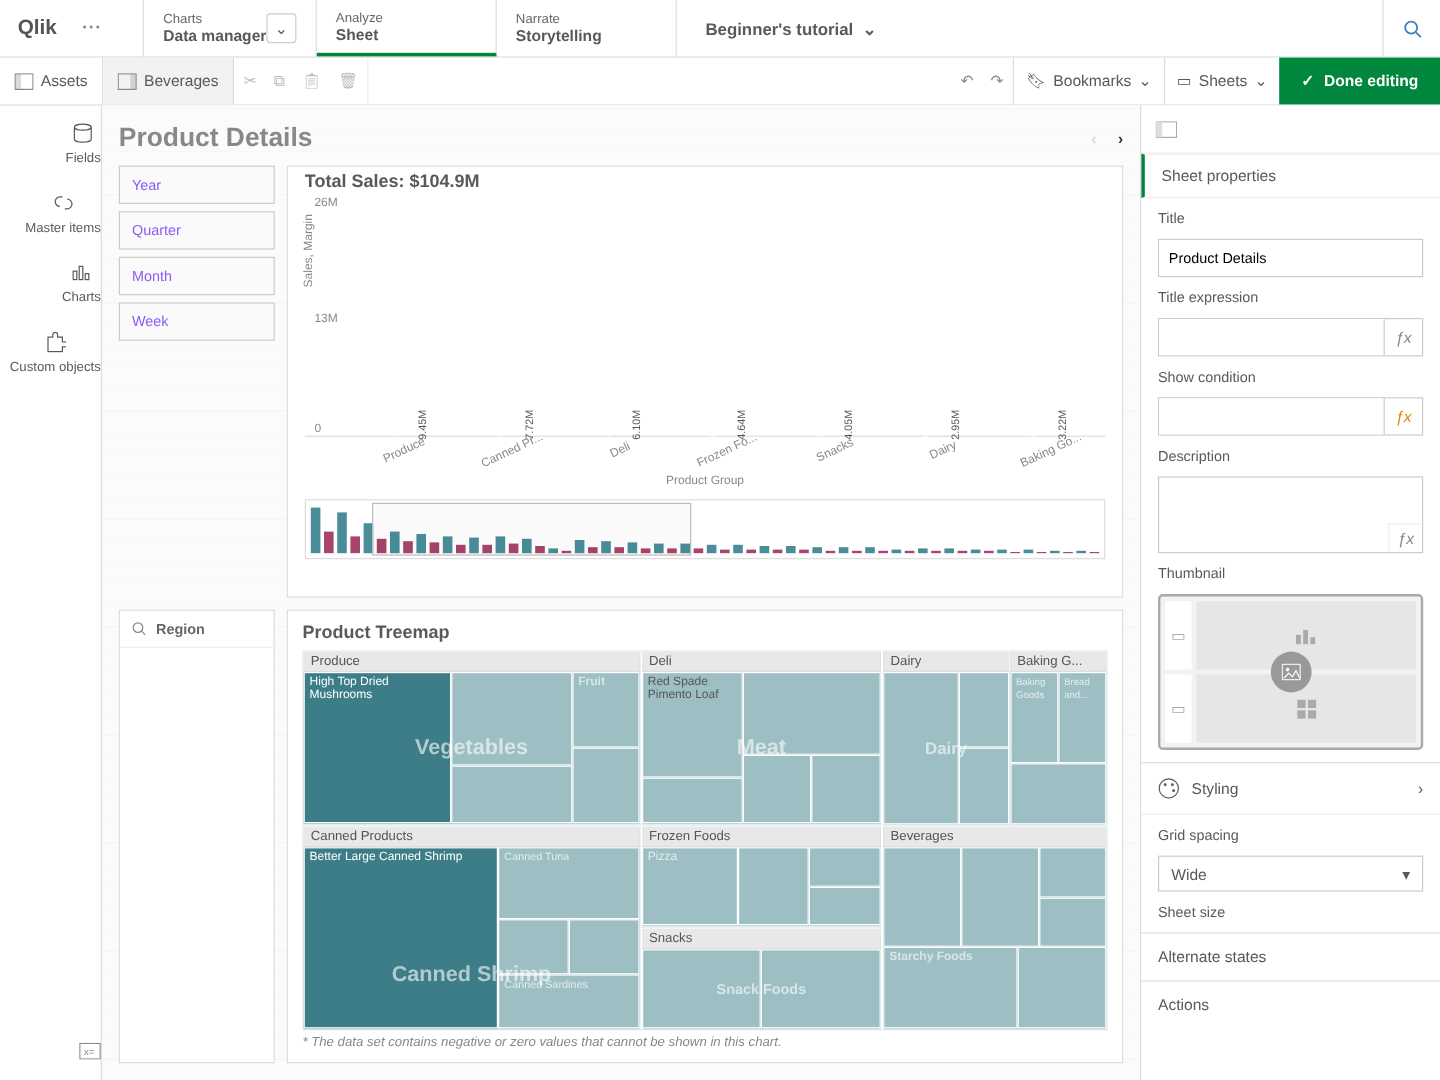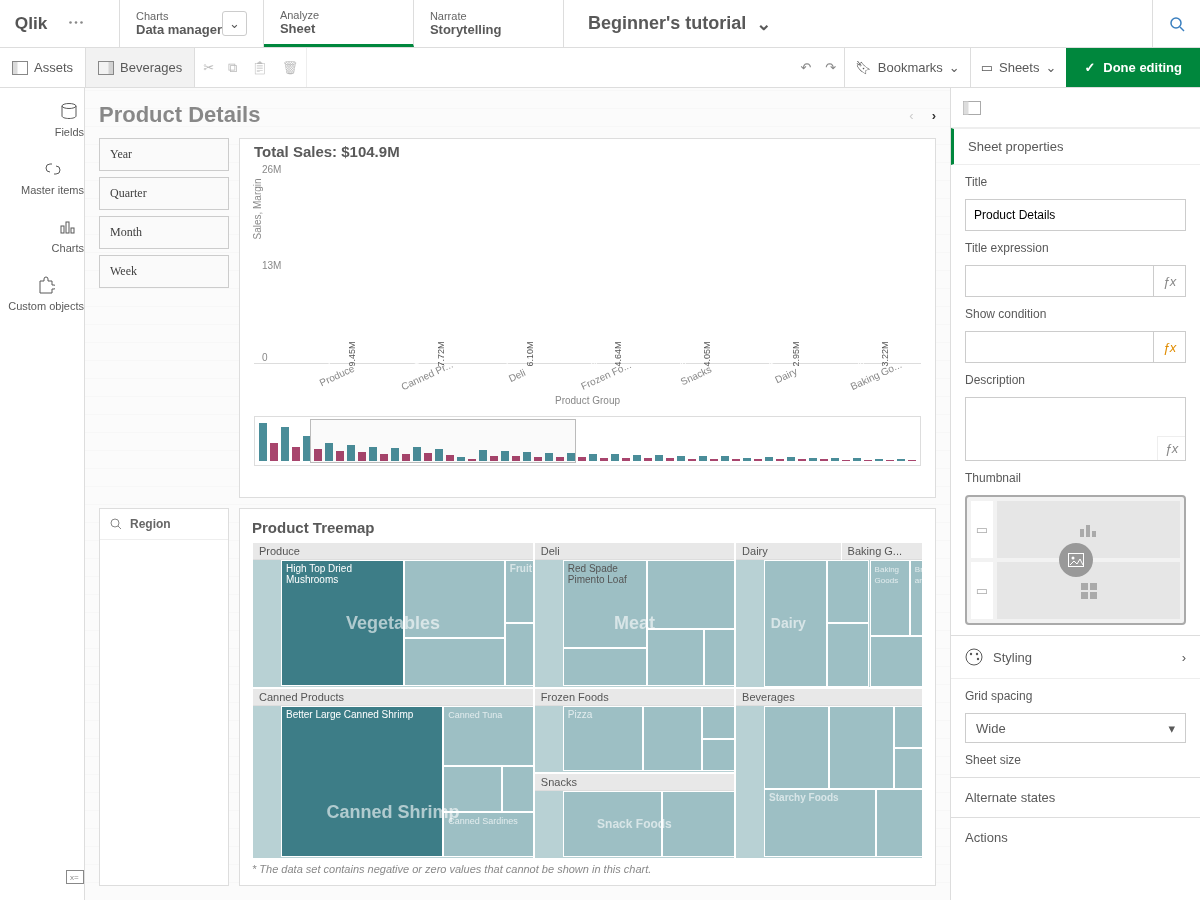--- a/index.html
+++ b/index.html
@@ -8,21 +8,21 @@
 
 .topnav { height: 48px; border-bottom: 1px solid #ddd; display: flex; align-items: stretch; }
 .logo-cell { width: 120px; display: flex; align-items: center; padding-left: 14px; border-right: 1px solid #ddd; }
 .logo-cell svg { height: 22px; }
 .nav-group { display: flex; align-items: center; border-right: 1px solid #ddd; padding: 6px 16px; min-width: 150px; }
 .nav-group.small { min-width: 120px; }
 .nav-group .nav-sub { font-size: 11px; color: #666; }
 .nav-group .nav-main { font-size: 13px; color: #595959; font-weight: 600; }
 .nav-group.active { border-bottom: 3px solid #00873d; }
 .nav-chevron { margin-left: auto; border:1px solid #ccc; border-radius:3px; padding:4px 6px; }
-.app-title-cell { display: flex; align-items: center; padding: 0 24px; flex: 1; font-weight:600; font-size:18px; color:#595959; }
+.app-title-cell { display: flex; align-items: center; padding: 0 24px; flex: 1; font-weight:600; font-size:14px; color:#595959; }
 .search-cell { width: 48px; display:flex; align-items:center; justify-content:center; border-left:1px solid #ddd; }
 
 
 .toolbar { height: 40px; border-bottom: 1px solid #ddd; display:flex; align-items:stretch; }
 .tool-tab { display:flex; align-items:center; padding:0 12px; gap:6px; border-right:1px solid #ddd; font-size:13px; color:#595959; }
 .tool-tab.active { background:#f2f2f2; }
 .tool-icons { display:flex; align-items:center; padding:0 8px; gap:14px; color:#bbb; border-right:1px solid #eee; }
 .tool-spacer { flex:1; }
 .tool-right { display:flex; align-items:center; padding:0 8px; gap:14px; color:#888; }
 .tool-btn { display:flex; align-items:center; gap:6px; padding:0 10px; border-left:1px solid #ddd; height:100%; }
@@ -36,21 +36,21 @@
 
 .canvas-wrap { flex:1; background:#f5f5f5; display:flex; }
 .canvas { flex:1; padding:14px; display:flex; flex-direction:column; gap:10px; background: linear-gradient(rgba(255,255,255,0.6), rgba(255,255,255,0.6)), repeating-linear-gradient(0deg,#f5f5f5,#f5f5f5 17px,#ececec 17px,#ececec 18px), repeating-linear-gradient(90deg,#f5f5f5,#f5f5f5 17px,#ececec 17px,#ececec 18px); }
 
 .sheet-header { display:flex; align-items:center; }
 .sheet-title { font-size:22px; font-weight:600; color:#888; }
 .sheet-nav-arrows { margin-left:auto; display:flex; gap:18px; color:#888; }
 
 .blocks-row { display:flex; gap:10px; }
 .filter-col { width:130px; display:flex; flex-direction:column; gap:6px; }
-.filter-chip { border:1px solid #ccc; background:#fafafa; padding:8px 10px; font-size:12px; color:#404040;font-family:Liberation Serif, serif; }
+.filter-chip { border:1px solid #ccc; background:#fafafa; padding:8px 10px; font-size:12px; color:#8b5cf6; }
 
 .chart-card { flex:1; background:#fff; border:1px solid #ddd; padding:4px 14px; display:flex; flex-direction:column; }
 .chart-title { font-size:15px; font-weight:700; color:#595959; margin-bottom:4px; }
 
 .bar-area { position:relative; height:200px; display:flex; padding-left:38px; border-bottom:1px solid #ddd; }
 .y-axis-label { position:absolute; left:-2px; top:50%; transform:rotate(-90deg) translate(40%,0); transform-origin:left top; font-size:10px; color:#888; }
 .y-tick { position:absolute; left:8px; font-size:10px; color:#888; }
 .bar-groups { flex:1; display:flex; align-items:flex-end; justify-content:space-around; padding:0 4px; }
 .bar-group { display:flex; align-items:flex-end; gap:2px; width:72px; justify-content:center; position:relative; }
 .bar { width:22px; position:relative; }
@@ -73,21 +73,21 @@
 .region-card { width:130px; background:#fff; border:1px solid #ddd; display:flex; flex-direction:column; font-size:12px; }
 .region-head { display:flex; align-items:center; gap:8px; padding:8px 10px; border-bottom:1px solid #eee; color:#666; font-weight:600; }
 .region-item { padding:8px 10px; border-bottom:1px solid #f0f0f0; color:#666; }
 
 .treemap-card { flex:1; background:#fff; border:1px solid #ddd; padding:10px 12px; display:flex; flex-direction:column; }
 .treemap-title { font-size:15px; font-weight:700; color:#595959; margin-bottom:6px; }
 .treemap-grid { flex:1; display:grid; grid-template-columns: 42% 30% 28%; grid-template-rows: 46% 27% 27%; gap:0; }
 .tm-sec { position:relative; border:1px solid #fff; background:#b8d1d4; overflow:hidden; }
 .tm-head { background:#e8e8e8; color:#555; font-size:11px; padding:2px 6px; border-bottom:1px solid #ddd; }
 .tm-body { position:relative; width:100%; height:calc(100% - 18px); }
-.tm-cell { position:absolute; border:1px solid #fff; background:#9dbfc4; font-size:10px; color:#fff; padding:2px 4px; overflow:hidden;margin-left:28px; }
+.tm-cell { position:absolute; border:1px solid #fff; background:#9dbfc4; font-size:10px; color:#fff; padding:2px 4px; overflow:hidden; }
 .tm-cell.dark { background:#3d7d87; }
 .tm-wm { position:absolute; left:50%; top:50%; transform:translate(-50%,-50%); font-size:18px; font-weight:700; color:rgba(255,255,255,0.6); white-space:nowrap; pointer-events:none; }
 .tm-note { font-size:11px; font-style:italic; color:#888; margin-top:4px; }
 
 
 .right-panel { width:250px; border-left:1px solid #ddd; background:#fff; display:flex; flex-direction:column; overflow-y:auto; }
 .rp-tabrow { height:40px; border-bottom:1px solid #eee; display:flex; align-items:center; padding:0 12px; color:#888; }
 .rp-sec-head { padding:10px 14px; font-size:13px; color:#595959; border-left:3px solid #00873d; border-bottom:1px solid #eee; border-top:1px solid #eee;}
 .rp-body { padding:10px 14px; display:flex; flex-direction:column; gap:10px; }
 .rp-label { font-size:12px; color:#595959; }

